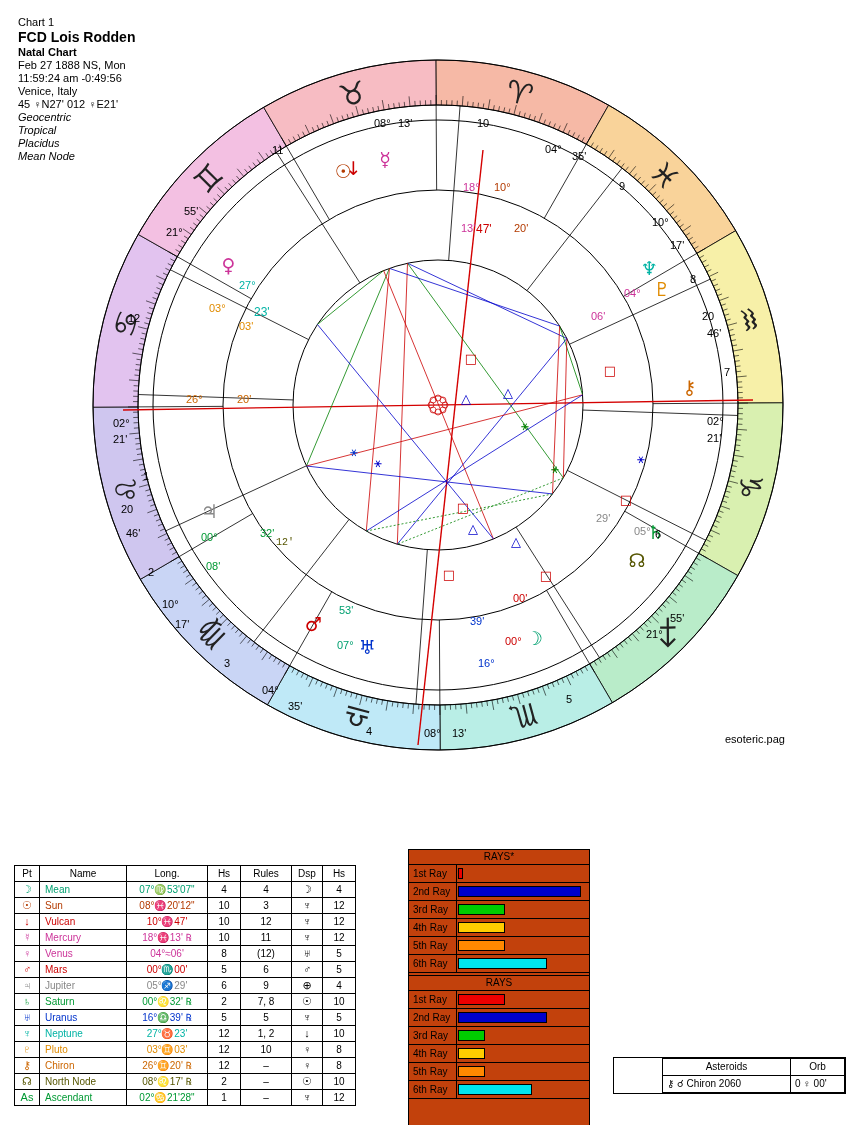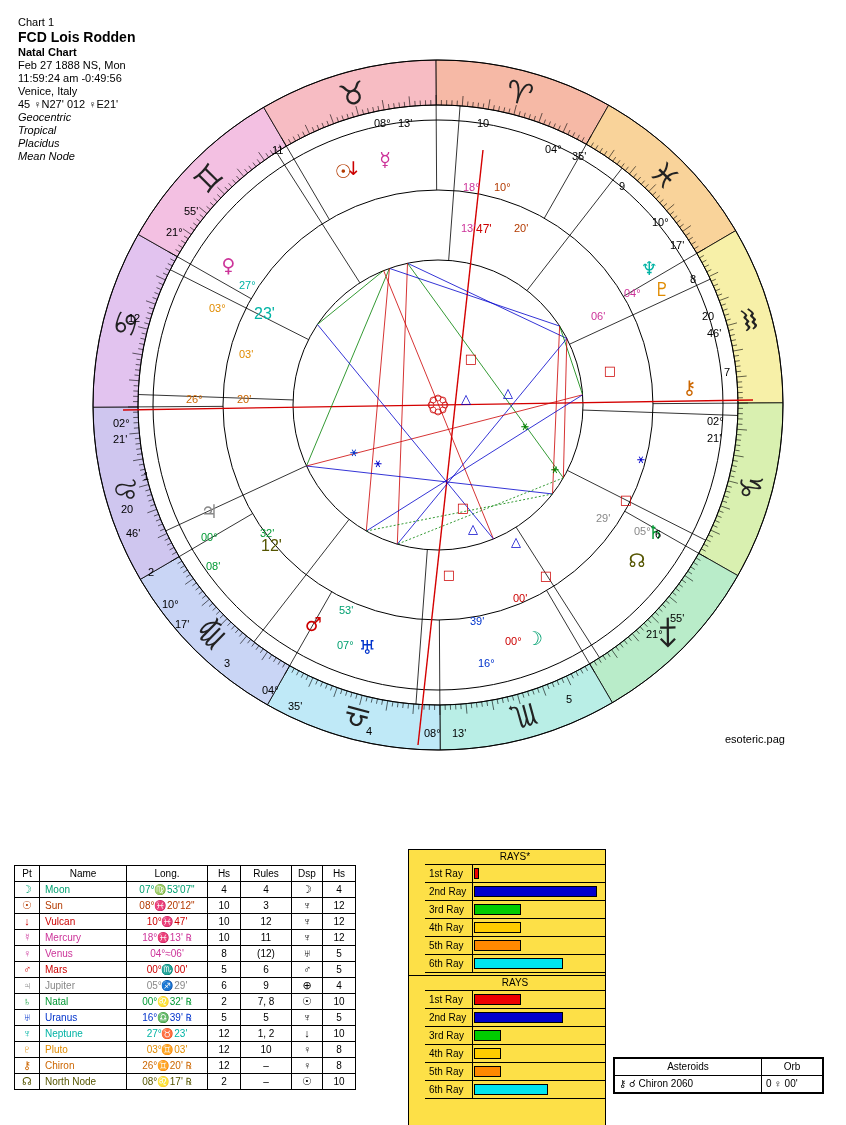--- a/index.html
+++ b/index.html
@@ -23,33 +23,33 @@
   .ptable th,.ptable td{border:1px solid #000;padding:0 3px;height:15px;line-height:15px;white-space:nowrap;}
   .ptable th{font-weight:normal;text-align:center;background:#fff;}
   .ptable td.sym{text-align:center;width:18px;font-size:11px;}
   .ptable td.nm{width:78px;padding-left:5px;}
   .ptable td.lon{width:74px;text-align:center;}
   .ptable td.hs{width:26px;text-align:center;}
   .ptable td.rules{width:44px;text-align:center;}
   .ptable td.dsp{width:24px;text-align:center;font-size:11px;}
 
   
-  .rays{position:absolute;border:1px solid #000;background:#fde047;padding-left:16px;}
+  .rays{position:absolute;border:1px solid #000;background:#c2410c;}
   .rays .cap{text-align:center;font-size:10px;border-bottom:1px solid #000;height:14px;line-height:14px;}
   .rayrow{display:flex;align-items:center;height:17px;border-bottom:1px solid #000;}
   .rayrow:last-child{border-bottom:none;margin-top:44px;}
   .raylbl{width:48px;font-size:10px;padding-left:4px;border-right:1px solid #000;height:17px;line-height:17px;box-sizing:border-box;}
   .raybarwrap{flex:1;height:17px;position:relative;}
   .raybar{position:absolute;left:1px;top:3px;height:11px;border:1px solid #000;box-sizing:border-box;}
   #rays1{left:408px;top:849px;width:180px;}
   #rays2{left:408px;top:975px;width:180px;}
 
   
   .ast{position:absolute;left:613px;top:1057px;border:1px solid #000;font-size:10px;background:#fff;}
-  .ast table{border-collapse:collapse;}
+  .ast table{border-collapse:collapse;margin-left:48px;}
   .ast th,.ast td{border:1px solid #000;height:16px;line-height:16px;padding:0 4px;font-weight:normal;}
   .ast .c1{width:138px;}
   .ast .c2{width:52px;text-align:center;}
   .ast .row td{text-align:left;}
 
   .c-moon{color:#00a070;}
   .c-sun{color:#b33a00;}
   .c-vulcan{color:#cc0000;}
   .c-merc{color:#cc3399;}
   .c-venus{color:#cc3399;}
@@ -621,31 +621,31 @@
       <div style="position: absolute; left: 96px; top: 150px; font-size: 11px; color: rgb(0, 0, 0); white-space: nowrap;">55'</div>
       <div style="position: absolute; left: 78px; top: 171px; font-size: 11px; color: rgb(0, 0, 0); white-space: nowrap;">21°</div>
       <div style="position: absolute; left: 184px; top: 89px; font-size: 11px; color: rgb(0, 0, 0); white-space: nowrap;">11</div>
       <div style="position: absolute; left: 375px; top: 126px; font-size: 11px; color: rgb(204, 51, 153); white-space: nowrap;">18°</div>
       <div style="position: absolute; left: 406px; top: 126px; font-size: 11px; color: rgb(179, 58, 0); white-space: nowrap;">10°</div>
       <div style="position: absolute; left: 373px; top: 167px; font-size: 11px; color: rgb(204, 51, 153); white-space: nowrap;">13'</div>
       <div style="position: absolute; left: 388px; top: 167px; font-size: 12px; color: rgb(204, 0, 0); white-space: nowrap;">47'</div>
       <div style="position: absolute; left: 426px; top: 167px; font-size: 11px; color: rgb(179, 58, 0); white-space: nowrap;">20'</div>
       <div style="position: absolute; left: 151px; top: 224px; font-size: 11px; color: rgb(0, 179, 164); white-space: nowrap;">27°</div>
       <div style="position: absolute; left: 121px; top: 247px; font-size: 11px; color: rgb(224, 139, 0); white-space: nowrap;">03°</div>
-      <div style="position: absolute; left: 166px; top: 250px; font-size: 16px; color: rgb(0, 179, 164); white-space: nowrap;">23'</div>
-      <div style="position: absolute; left: 151px; top: 265px; font-size: 11px; color: rgb(224, 139, 0); white-space: nowrap; margin-top: 28px;">03'</div>
+      <div style="position: absolute; left: 166px; top: 250px; font-size: 12px; color: rgb(0, 179, 164); white-space: nowrap;">23'</div>
+      <div style="position: absolute; left: 151px; top: 265px; font-size: 11px; color: rgb(224, 139, 0); white-space: nowrap;">03'</div>
       <div style="position: absolute; left: 536px; top: 232px; font-size: 11px; color: rgb(204, 51, 153); white-space: nowrap;">04°</div>
       <div style="position: absolute; left: 503px; top: 255px; font-size: 11px; color: rgb(204, 51, 153); white-space: nowrap;">06'</div>
       <div style="position: absolute; left: 98px; top: 338px; font-size: 11px; color: rgb(204, 102, 0); white-space: nowrap;">26°</div>
       <div style="position: absolute; left: 149px; top: 338px; font-size: 11px; color: rgb(204, 102, 0); white-space: nowrap;">20'</div>
       <div style="position: absolute; left: 508px; top: 457px; font-size: 11px; color: rgb(136, 136, 136); white-space: nowrap;">29'</div>
       <div style="position: absolute; left: 546px; top: 470px; font-size: 11px; color: rgb(136, 136, 136); white-space: nowrap;">05°</div>
       <div style="position: absolute; left: 113px; top: 476px; font-size: 11px; color: rgb(0, 153, 51); white-space: nowrap;">00°</div>
       <div style="position: absolute; left: 172px; top: 472px; font-size: 11px; color: rgb(0, 153, 51); white-space: nowrap;">32'</div>
-      <div style="position: absolute; left: 173px; top: 482px; font-size: 16px; color: rgb(85, 85, 0); white-space: nowrap;">12'</div>
+      <div style="position: absolute; left: 188px; top: 482px; font-size: 10px; color: rgb(85, 85, 0); white-space: nowrap; font-family: Liberation Mono, monospace;">12'</div>
       <div style="position: absolute; left: 118px; top: 505px; font-size: 11px; color: rgb(0, 153, 51); white-space: nowrap;">08'</div>
       <div style="position: absolute; left: 251px; top: 549px; font-size: 11px; color: rgb(0, 160, 112); white-space: nowrap;">53'</div>
       <div style="position: absolute; left: 249px; top: 584px; font-size: 11px; color: rgb(0, 160, 112); white-space: nowrap;">07°</div>
       <div style="position: absolute; left: 425px; top: 537px; font-size: 11px; color: rgb(204, 0, 0); white-space: nowrap;">00'</div>
       <div style="position: absolute; left: 382px; top: 560px; font-size: 11px; color: rgb(0, 51, 204); white-space: nowrap;">39'</div>
       <div style="position: absolute; left: 417px; top: 580px; font-size: 11px; color: rgb(204, 0, 0); white-space: nowrap;">00°</div>
       <div style="position: absolute; left: 390px; top: 602px; font-size: 11px; color: rgb(0, 51, 204); white-space: nowrap;">16°</div>
     </div>
 </div>
 
@@ -659,21 +659,21 @@
       <th>Long.</th>
       <th>Hs</th>
       <th>Rules</th>
       <th>Dsp</th>
       <th>Hs</th>
     </tr>
   </thead>
   <tbody id="ptable-body">
       <tr>
         <td class="sym c-moon">☽</td>
-        <td class="nm c-moon">Moon</td>
+        <td class="nm c-moon">Mean</td>
         <td class="lon c-moon">07°♍53'07"</td>
         <td class="hs">4</td>
         <td class="rules">4</td>
         <td class="dsp">☽</td>
         <td class="hs">4</td>
       </tr>
       <tr>
         <td class="sym c-sun">☉</td>
         <td class="nm c-sun">Sun</td>
         <td class="lon c-sun">08°♓20'12"</td>
@@ -722,21 +722,21 @@
         <td class="sym c-jup">♃</td>
         <td class="nm c-jup">Jupiter</td>
         <td class="lon c-jup">05°♐29'</td>
         <td class="hs">6</td>
         <td class="rules">9</td>
         <td class="dsp">⊕</td>
         <td class="hs">4</td>
       </tr>
       <tr>
         <td class="sym c-sat">♄</td>
-        <td class="nm c-sat">Natal</td>
+        <td class="nm c-sat">Saturn</td>
         <td class="lon c-sat">00°♌32' ℞</td>
         <td class="hs">2</td>
         <td class="rules">7, 8</td>
         <td class="dsp">☉</td>
         <td class="hs">10</td>
       </tr>
       <tr>
         <td class="sym c-ura">♅</td>
         <td class="nm c-ura">Uranus</td>
         <td class="lon c-ura">16°♎39' ℞</td>
@@ -773,20 +773,29 @@
         <td class="hs">8</td>
       </tr>
       <tr>
         <td class="sym c-node">☊</td>
         <td class="nm c-node">North Node</td>
         <td class="lon c-node">08°♌17' ℞</td>
         <td class="hs">2</td>
         <td class="rules">–</td>
         <td class="dsp">☉</td>
         <td class="hs">10</td>
+      </tr>
+      <tr>
+        <td class="sym c-asc">As</td>
+        <td class="nm c-asc">Ascendant</td>
+        <td class="lon c-asc">02°♋21'28"</td>
+        <td class="hs">1</td>
+        <td class="rules">–</td>
+        <td class="dsp">♆</td>
+        <td class="hs">12</td>
       </tr>
     </tbody>
 </table>
 
 <div class="rays" id="rays1">
   <div class="cap">RAYS*</div>
   <div class="rows">
       <div class="rayrow">
         <div class="raylbl">1st Ray</div>
         <div class="raybarwrap">

